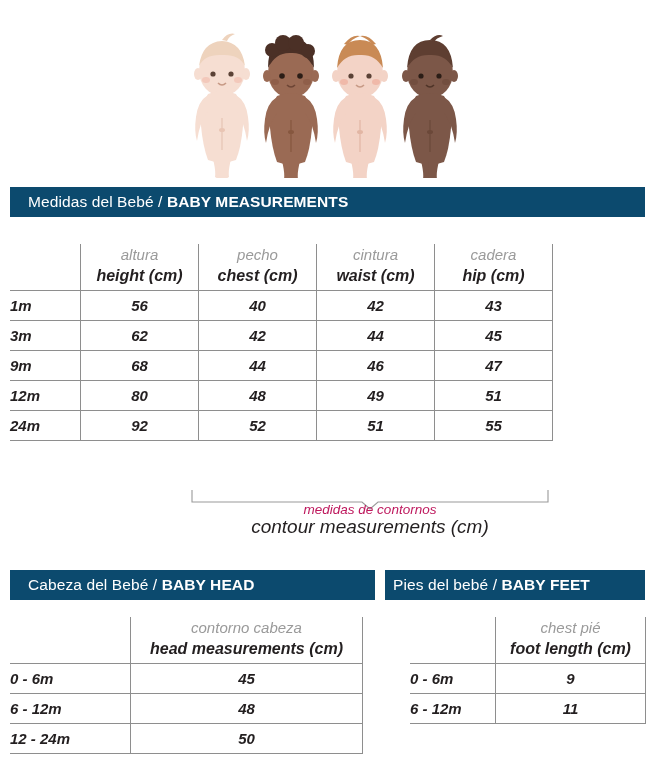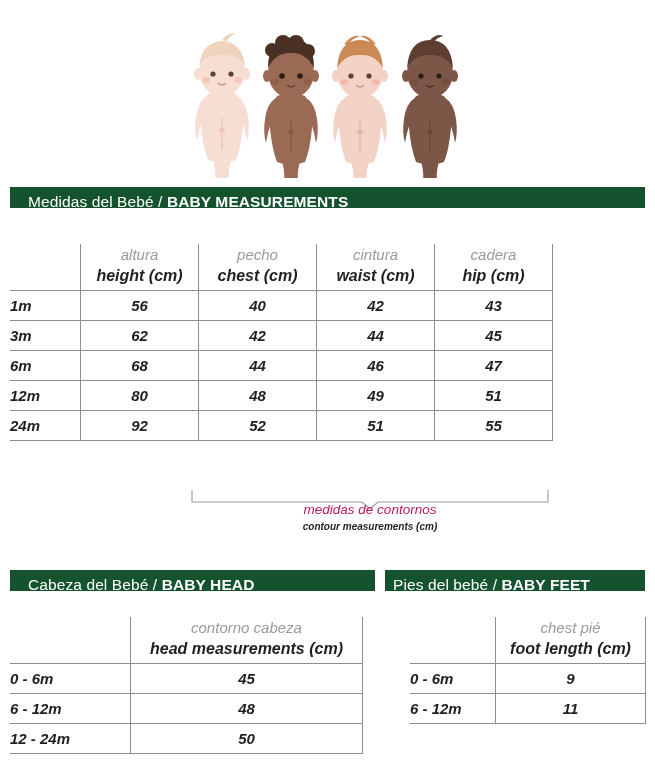--- a/index.html
+++ b/index.html
@@ -25,23 +25,23 @@
     position: absolute;
     left: 0;
     top: 18px;
     width: 655px;
     height: 160px;
   }
 
   
   .bar {
     position: absolute;
-    background: #14532d;
+    background: #0c4a6e;
     color: #ffffff;
-    height: 21px;
+    height: 30px;
     line-height: 29px;
     font-size: 15.5px;
     font-weight: bold;
     letter-spacing: 0.1px;
   }
   .bar .lead {
     font-weight: normal;
   }
   .bar span.txt {
     padding-left: 18px;
@@ -120,22 +120,22 @@
     display: block;
     color: #be185d;
     font-style: italic;
     font-size: 13.5px;
     line-height: 17px;
   }
   .contour-label .en {
     display: block;
     color: #231f20;
     font-style: italic;
-    font-weight: bold;
-    font-size: 10px;
+    font-weight: normal;
+    font-size: 19px;
     line-height: 17px;
   }
 </style>
 </head>
 <body>
 
 <div class="page">
 
   <div class="dolls">
     <svg width="655" height="160" viewBox="0 0 655 160">
@@ -263,21 +263,21 @@
         <td class="cell lastcol">43</td>
       </tr>
       <tr>
         <td class="rowlabel">3m</td>
         <td class="cell">62</td>
         <td class="cell">42</td>
         <td class="cell">44</td>
         <td class="cell lastcol">45</td>
       </tr>
       <tr>
-        <td class="rowlabel">6m</td>
+        <td class="rowlabel">9m</td>
         <td class="cell">68</td>
         <td class="cell">44</td>
         <td class="cell">46</td>
         <td class="cell lastcol">47</td>
       </tr>
       <tr>
         <td class="rowlabel">12m</td>
         <td class="cell">80</td>
         <td class="cell">48</td>
         <td class="cell">49</td>

